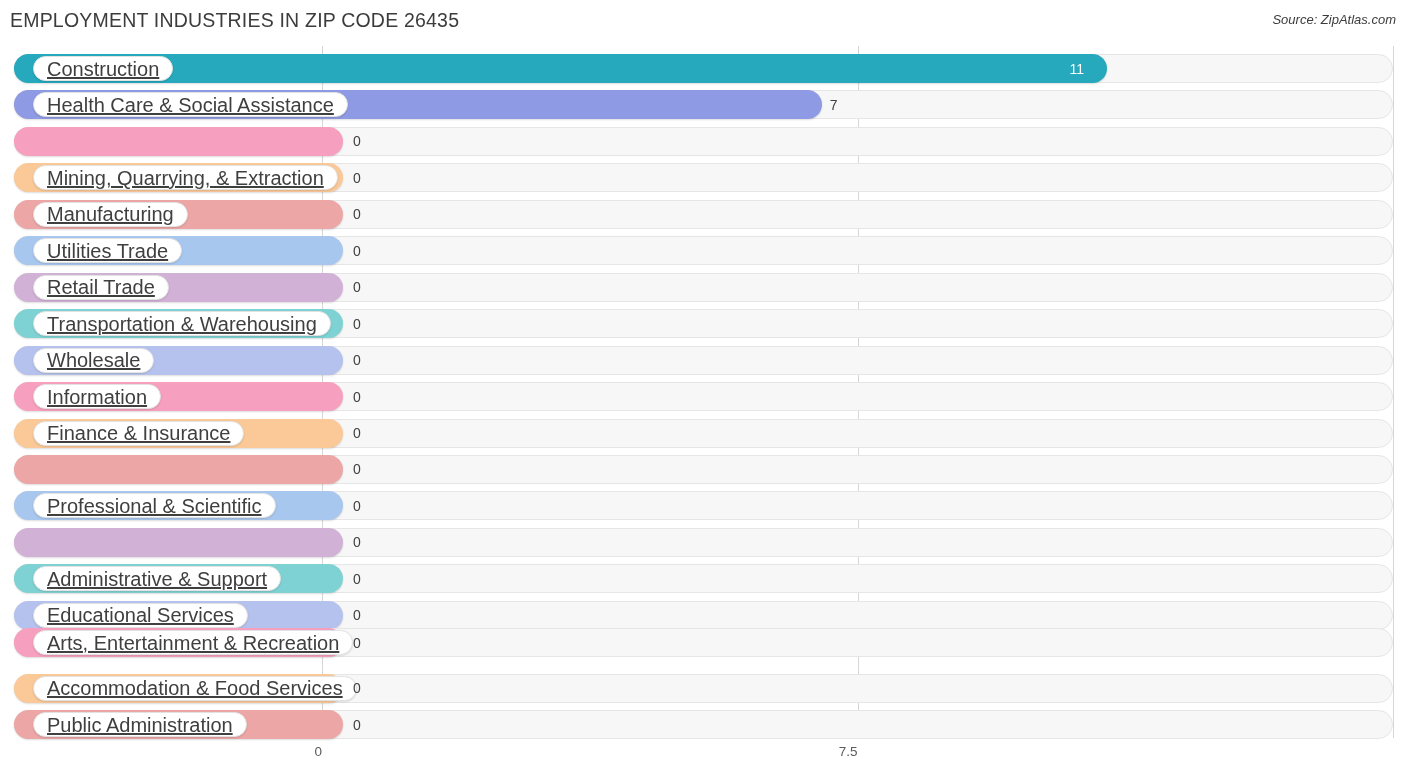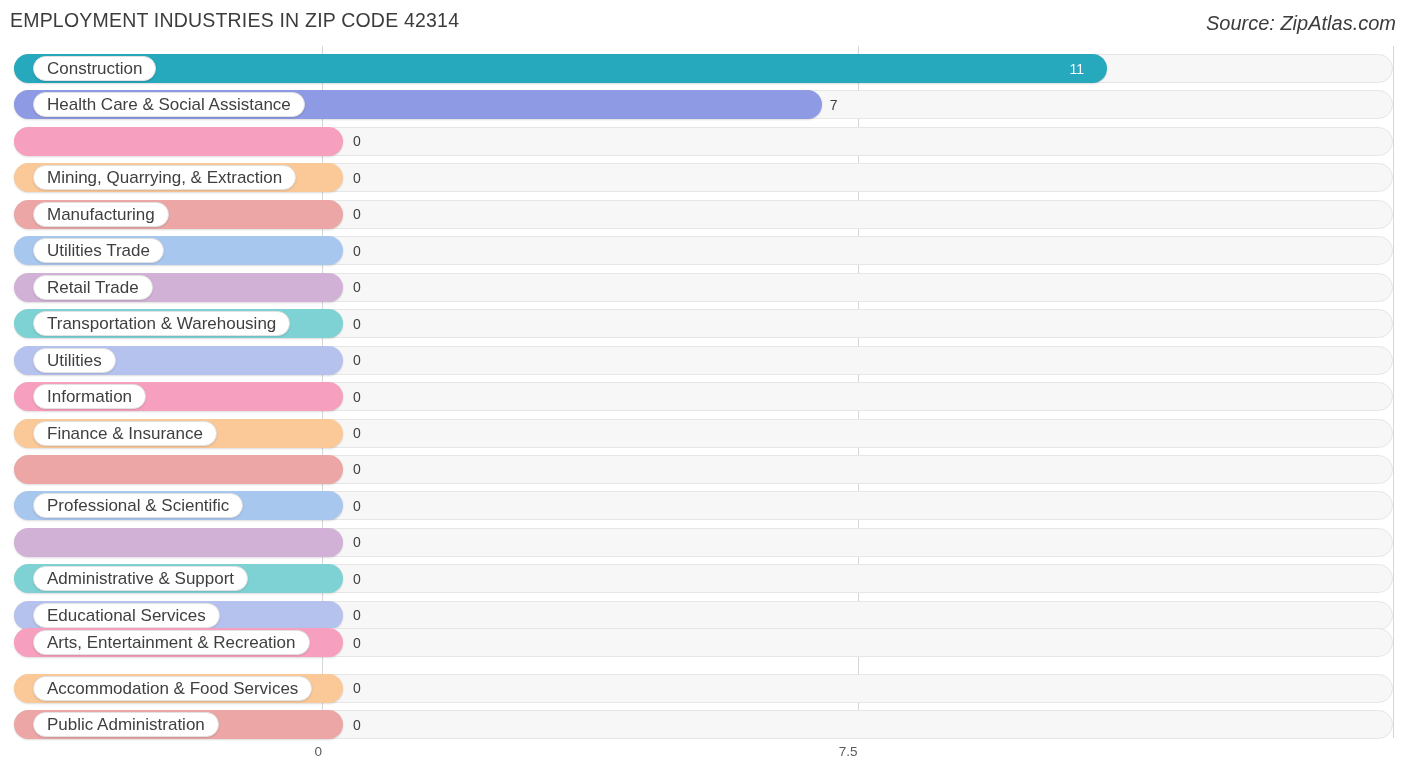--- a/index.html
+++ b/index.html
@@ -33,21 +33,21 @@
     left: 10px; top: 9px;
     font-size: 19.5px;
     letter-spacing: 0.2px;
     color: #3c3c3c;
     font-weight: 400;
     white-space: nowrap;
   }
   .source {
     position: absolute;
     right: 10px; top: 12px;
-    font-size: 20px;
+    font-size: 13px;
     font-style: italic;
     color: #3c3c3c;
     white-space: nowrap;
   }
 
   
   .plot {
     position: absolute;
     left: 0; top: 46px;
     width: 1406px;
@@ -112,23 +112,24 @@
     border: 1px solid #e2e2e2;
     border-radius: 13px;
     box-shadow: 0 1px 2px rgba(0,0,0,0.12);
     display: flex;
     align-items: center;
     padding: 0 13px;
     box-sizing: border-box;
     white-space: nowrap;
   }
   .cap-text {
-    font-size: 17px;
+    font-size: 20px;
     color: #3f3f3f;
     line-height: 1;
+    text-decoration: underline;
   }
 
   
   .val {
     position: absolute;
     top: 0;
     height: 29px;
     display: flex;
     align-items: center;
     font-size: 14px;
@@ -157,21 +158,21 @@
     transform: translateX(-100%);
     white-space: nowrap;
   }
 </style>
 </head>
 <body>
 
 <div class="page">
 
   <div class="header">
-    <div class="title">EMPLOYMENT INDUSTRIES IN ZIP CODE 42314</div>
+    <div class="title">EMPLOYMENT INDUSTRIES IN ZIP CODE 26435</div>
     <div class="source">Source: ZipAtlas.com</div>
   </div>
 
   <div class="plot">
     <div class="gridlines" id="gridlines">
         <div class="gridline" style="left: 322px;"></div>
         <div class="gridline" style="left: 857.5px;"></div>
         <div class="gridline" style="left: 1393px;"></div>
       </div>
     <div class="rows" id="rows">
@@ -233,21 +234,21 @@
           <div class="bar" style="width: 329px; background: rgb(126, 210, 212);"></div>
           <div class="cap">
             <span class="cap-text">Transportation &amp; Warehousing</span>
           </div>
           <div class="val outside" style="left: 339px;">0</div>
         </div>
         <div class="row" style="top: 299.6px;">
           <div class="track"></div>
           <div class="bar" style="width: 329px; background: rgb(182, 194, 238);"></div>
           <div class="cap">
-            <span class="cap-text">Utilities</span>
+            <span class="cap-text">Wholesale</span>
           </div>
           <div class="val outside" style="left: 339px;">0</div>
         </div>
         <div class="row" style="top: 336.05px;">
           <div class="track"></div>
           <div class="bar" style="width: 329px; background: rgb(247, 159, 190);"></div>
           <div class="cap">
             <span class="cap-text">Information</span>
           </div>
           <div class="val outside" style="left: 339px;">0</div>

